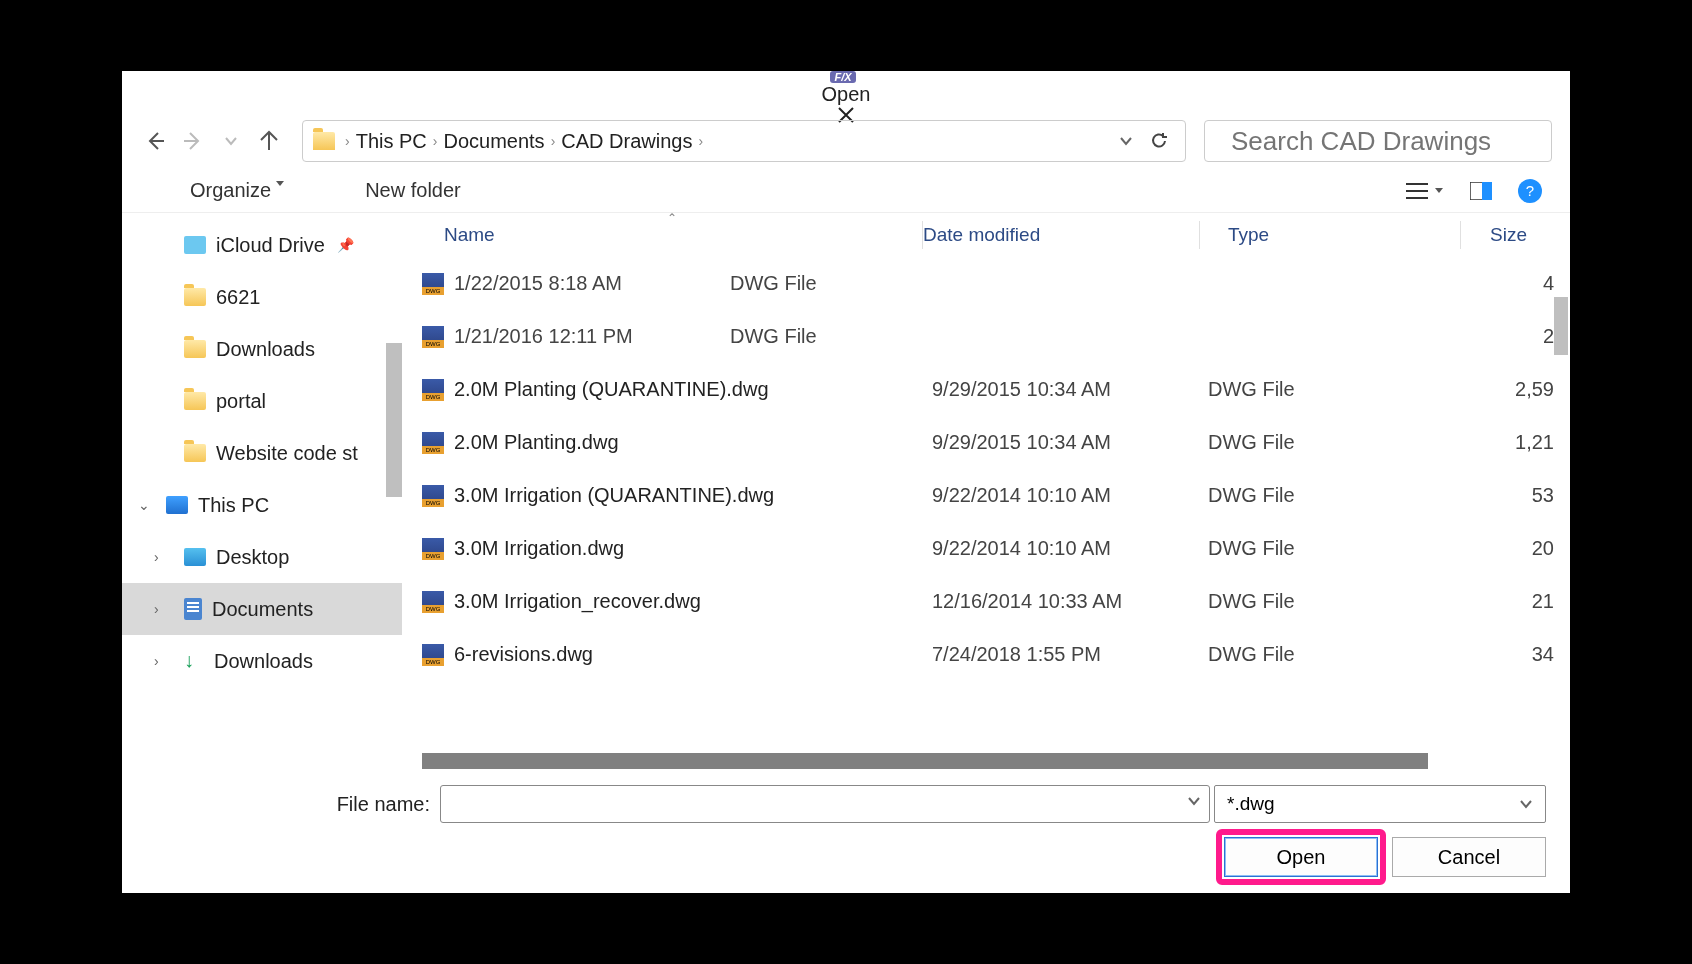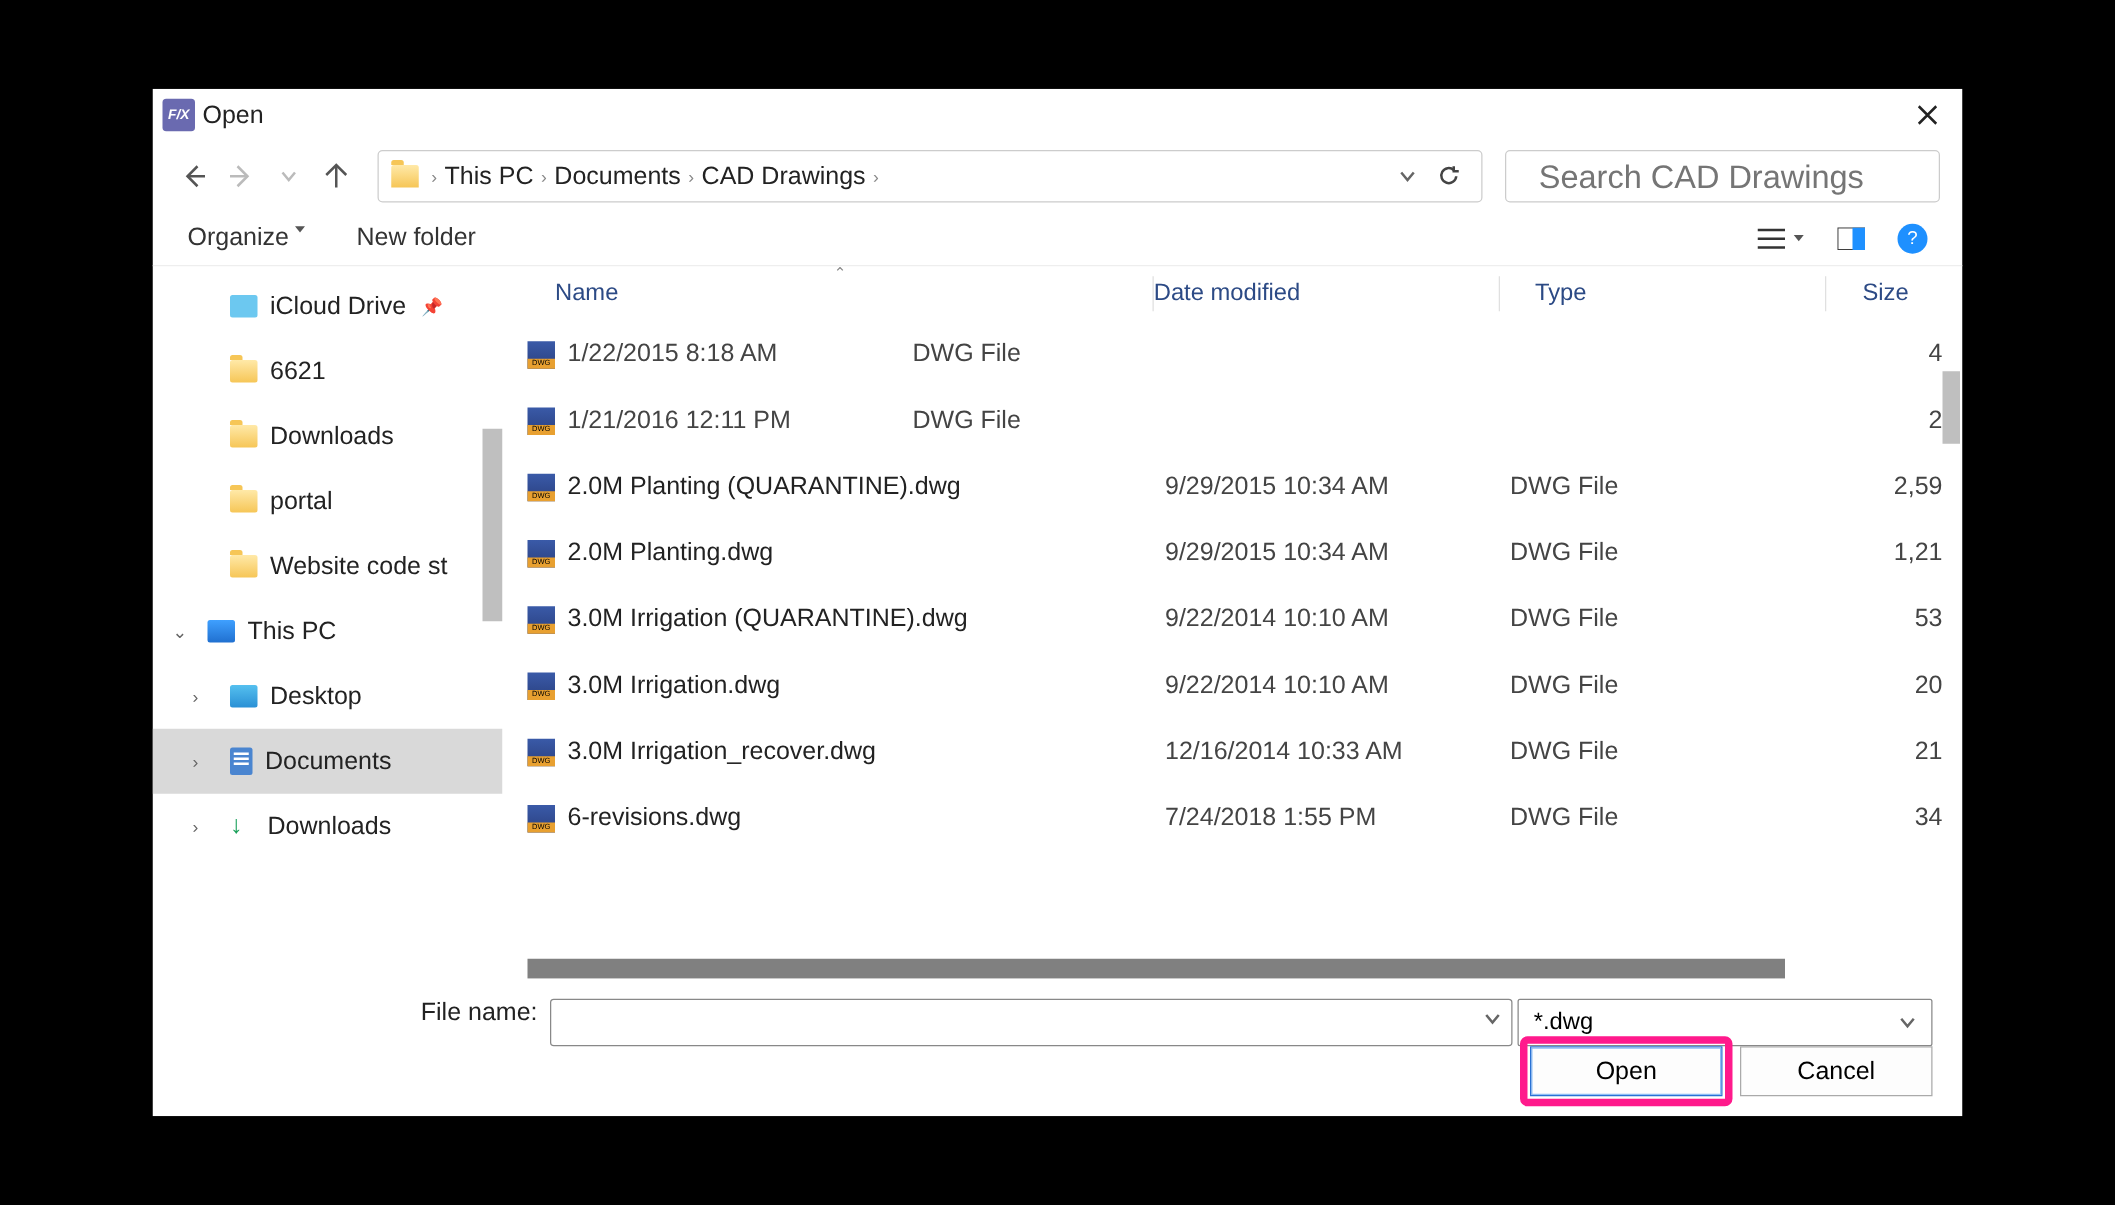--- a/index.html
+++ b/index.html
@@ -1,41 +1,41 @@
 <!DOCTYPE html>
 <html><head>
 <meta charset="utf-8">
 <style>
 * { box-sizing: border-box; margin: 0; padding: 0; font-family: "Segoe UI", sans-serif; }
 body { background: #000; display: flex; justify-content: center; align-items: center; height: 964px; }
 .outer-border { border: 4px solid #000; background: #fff; width: 1456px; height: 830px; position: relative; overflow: hidden; }
 .window { width: 100%; height: 100%; display: flex; flex-direction: column; background: #fff; }
 
-.titlebar { display: flex; align-items: center; height: 42px; padding: 0 8px; }
+.titlebar { display: flex; align-items: center; height: 42px; padding: 0 8px; flex-direction: column; }
 .app-icon { width: 26px; height: 26px; background: #6a6ab0; border-radius: 3px; display: flex; align-items: center; justify-content: center; color: #fff; font-size: 11px; font-weight: bold; margin-right: 6px; font-style: italic; }
 .title-text { font-size: 20px; color: #222; }
 .title-spacer { flex: 1; }
 .close-btn { width: 40px; height: 40px; display: flex; align-items: center; justify-content: center; cursor: pointer; font-size: 22px; }
 
 .navbar { display: flex; align-items: center; height: 56px; padding: 0 18px; gap: 8px; }
 .nav-arrow { width: 30px; height: 30px; display: flex; align-items: center; justify-content: center; color: #5a5a5a; cursor: pointer; }
 .nav-arrow.disabled { color: #b8b8b8; }
 .breadcrumb-bar { flex: 1; border: 1px solid #ccc; border-radius: 4px; height: 42px; display: flex; align-items: center; padding: 0 10px; margin: 0 10px; }
 .folder-icon-small { width: 22px; height: 18px; background: linear-gradient(#ffe9a8,#f6c657); border-radius: 2px 2px 0 0; position:relative; margin-right:4px;}
 .folder-icon-small::before{content:"";position:absolute;top:-4px;left:0;width:10px;height:4px;background:#f6c657;border-radius:2px 2px 0 0;}
 .bc-sep { color: #888; margin: 0 6px; font-size:14px;}
 .bc-item { font-size: 20px; color: #222; cursor: pointer; }
 .bc-spacer { flex: 1; }
 .bc-chev { color:#666; margin-right:16px; cursor:pointer; }
 .refresh-icon { margin-right: 6px; cursor:pointer; color:#444;}
 .search-bar { width: 348px; border: 1px solid #ccc; border-radius: 4px; height: 42px; display: flex; align-items: center; padding: 0 14px; color: #777; }
 .search-input { border:none; outline:none; font-size:26px; color:#555; flex:1; margin-left:12px; background:transparent;}
 
 .toolbar { display: flex; align-items: center; height: 44px; padding: 0 28px; border-bottom: 1px solid #eee; }
-.tool-btn { font-size: 20px; color: #333; cursor: pointer; display:flex; align-items:flex-start; gap:4px; }
+.tool-btn { font-size: 20px; color: #333; cursor: pointer; display:flex; align-items:flex-start; gap:4px;margin-left:40px; }
 .tool-spacer { width: 40px; }
 .tool-right { margin-left:auto; display:flex; align-items:center; gap:26px;}
 .view-icon { cursor:pointer; display:flex; align-items:center;}
 .help-icon { width:24px; height:24px; border-radius:50%; background:#1e90ff; color:#fff; display:flex;align-items:center;justify-content:center; font-size:15px; cursor:pointer;}
 
 .body-area { flex: 1; display: flex; overflow: hidden; }
 .sidebar { width: 280px; overflow-y: auto; overflow-x: hidden; position:relative; padding-top:6px;}
 .side-item { display: flex; align-items: center; height: 52px; padding-left: 62px; font-size: 20px; color: #222; cursor: pointer; gap:10px; position:relative;}
 .side-item.selected { background: #d9d9d9; }
 .side-item .chev { position:absolute; left:32px; color:#666; font-size:14px;}
@@ -67,21 +67,21 @@
 .file-icon::after { content:"DWG"; position:absolute; bottom:0; left:0; right:0; font-size:6px; background:#e8a030; color:#000; text-align:center; line-height:8px;}
 .cell-name { width: 478px; white-space:nowrap; overflow:hidden; }
 .cell-date { width: 276px; color:#444;}
 .cell-type { width: 232px; color:#444;}
 .cell-size { flex:1; text-align:right; padding-right:16px; color:#444;}
 .hscroll{position:absolute;bottom:0;left:20px;height:16px;width:1006px;background:#808080;}
 .vscroll-track{position:absolute;right:0;top:0;bottom:0;width:18px;}
 .vscroll-thumb{position:absolute;right:2px;top:84px;width:14px;height:58px;background:#bfbfbf;}
 
 .footer { padding: 16px 24px 16px 24px; }
-.filename-row { display: flex; gap: 4px; }
+.filename-row { display: flex; align-items: center; gap: 4px; margin-bottom:14px;}
 .fn-label { font-size: 20px; color: #222; width: 290px; text-align:right; padding-right:6px;}
 .fn-input { flex: 1; height: 38px; border: 1px solid #888; border-radius:3px; position:relative;}
 .fn-input .dd{position:absolute;right:8px;top:8px;color:#666;}
 .filter-select { width: 332px; height: 38px; border: 1px solid #888; border-radius:2px; padding:0 12px; font-size:19px; display:flex; align-items:center; justify-content:space-between; cursor:pointer;}
 .btn-row { display: flex; justify-content: flex-end; gap: 14px; }
 .btn { width: 154px; height: 40px; border: 1px solid #aaa; background: #fdfdfd; font-size: 20px; cursor: pointer; display:flex;align-items:center;justify-content:center;}
 .btn.primary { border: 1px solid #2a72d4; box-shadow: inset 0 0 0 1px #8fbef5; }
 .highlight-box { position:absolute; border: 6px solid #ff1a8c; border-radius:6px; pointer-events:none;}
 
 svg{display:block;}

